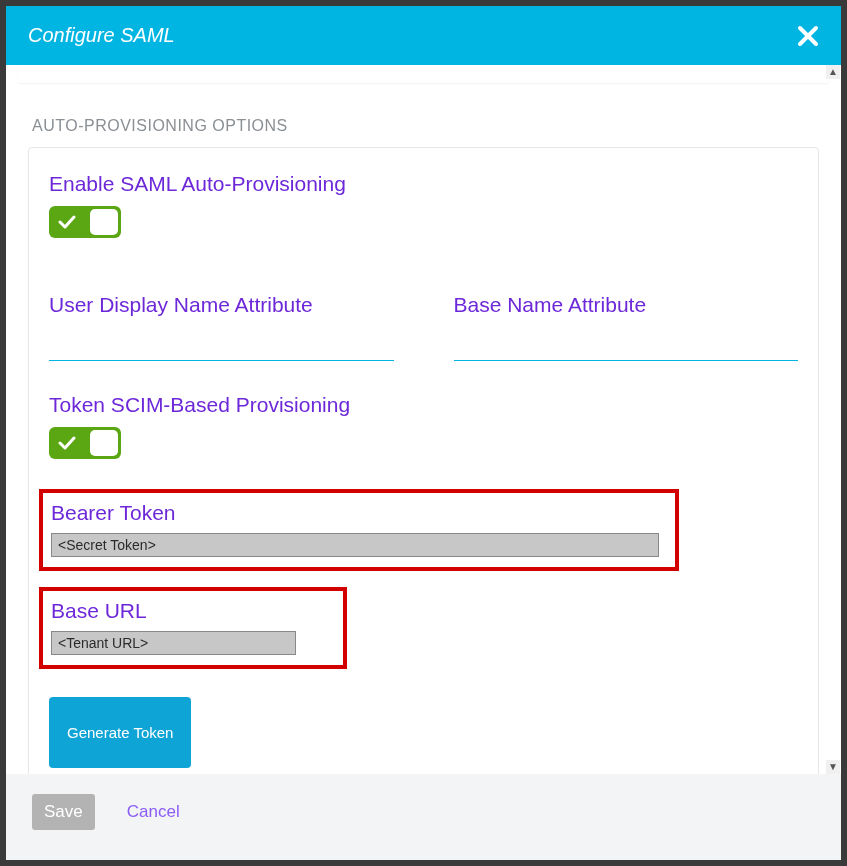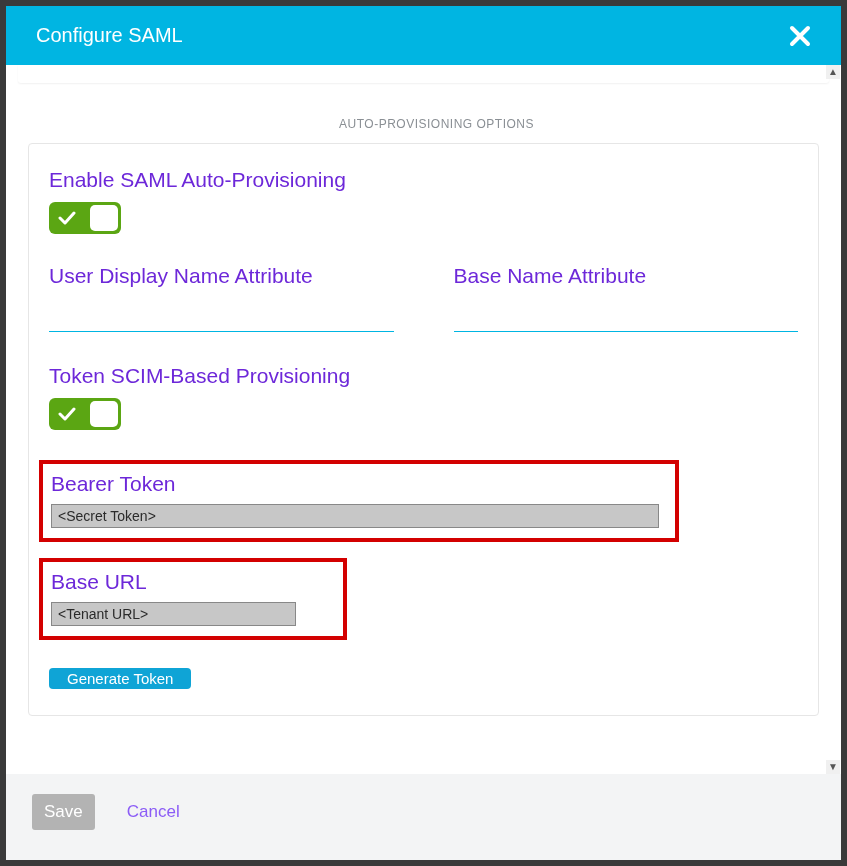--- a/index.html
+++ b/index.html
@@ -20,24 +20,25 @@
       background: #fff;
       width: 100%;
       height: 100%;
       display: flex;
       flex-direction: column;
       position: relative;
     }
     .header {
       background: #00b5e2;
       color: #fff;
-      padding: 18px 30px;
+      padding: 18px 22px;
       display: flex;
       justify-content: space-between;
       align-items: center;
+      font-style: italic;
     }
     .header-title {
       font-size: 20px;
       font-weight: 400;
     }
     .close-x {
       cursor: pointer;
       display: flex;
       align-items: center;
     }
@@ -54,24 +55,23 @@
       height: 18px;
       background: #fff;
       box-shadow: 0 1px 2px rgba(0,0,0,0.06);
       margin: 0 12px 0 12px;
       border-bottom-left-radius: 3px;
       border-bottom-right-radius: 3px;
     }
     .section-label {
       color: #8a8f94;
       letter-spacing: 0.5px;
-      font-size: 12px;
+      font-size: 16px;
       padding: 34px 0 12px 26px;
       font-weight: 400;
-      text-align: center;
     }
     .card {
       border: 1px solid #e6e6e6;
       border-radius: 4px;
       margin: 0 22px 24px 22px;
       padding: 24px 20px 26px 20px;
     }
     .field-label {
       font-size: 21px;
       color: #6d28d9;
@@ -100,21 +100,21 @@
       width: 28px;
       height: 26px;
       background: #fff;
       border-radius: 5px;
     }
     .row2 {
       display: flex;
       gap: 60px;
       margin-bottom: 32px;
     }
-    .row2 > div { flex: 1; }
+    .row2 > div { flex: 1; margin-top: 25px; }
     .line-input {
       width: 100%;
       border: none;
       border-bottom: 1px solid #00b5e2;
       font-size: 15px;
       padding: 10px 2px 6px 2px;
       outline: none;
       background: transparent;
     }
     .hl {
@@ -136,21 +136,21 @@
       outline: none;
       display: block;
     }
     .hl-1 .readonly { width: 245px; }
     .hl-2 .readonly { width: 608px; }
     .gen-btn {
       background: #0fa4d6;
       color: #fff;
       border: none;
       border-radius: 4px;
-      padding: 2px 18px;
+      padding: 27px 18px;
       font-size: 15px;
       cursor: pointer;
       margin-top: 12px;
     }
     .footer {
       background: #f3f4f5;
       padding: 20px 26px 30px 26px;
       display: flex;
       align-items: center;
       gap: 32px;

